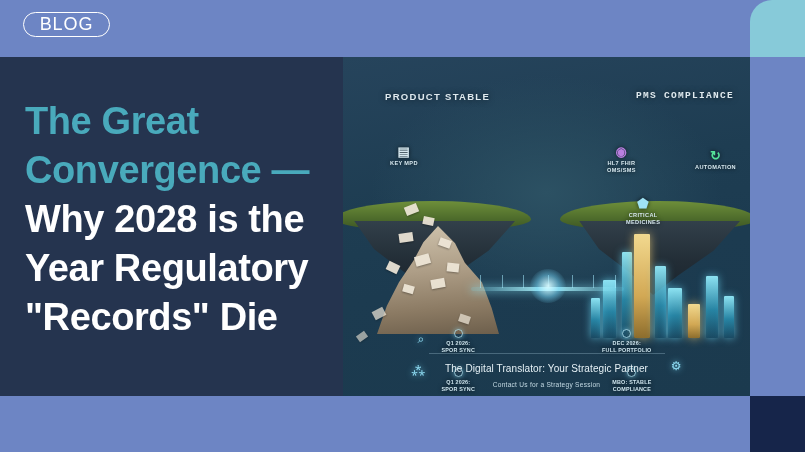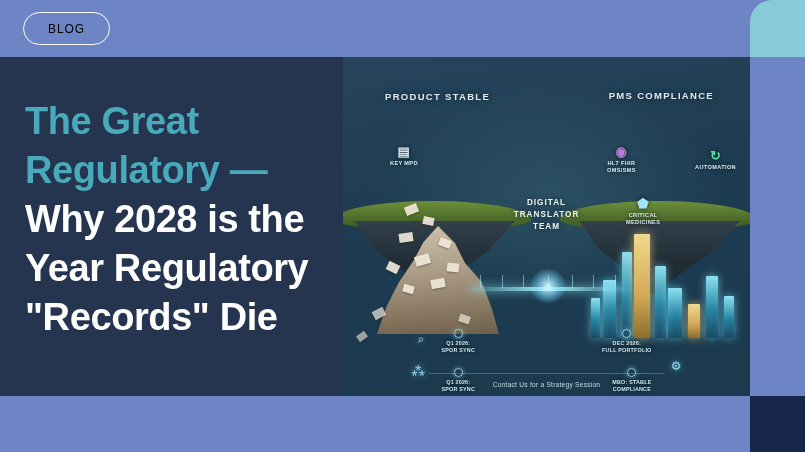--- a/index.html
+++ b/index.html
@@ -40,25 +40,25 @@
     top: 0;
     left: 0;
     width: 805px;
     height: 57px;
   }
   .blog-badge {
     position: absolute;
     left: 23px;
     top: 12px;
     width: 87px;
-    height: 33px;
+    height: 25px;
     border: 1.4px solid #ffffff;
     border-radius: 18px;
-    color: #000000;
-    font-size: 12px;
+    color: #ffffff;
+    font-size: 18px;
     letter-spacing: 0.9px;
     display: flex;
     align-items: center;
     justify-content: center;
     box-sizing: border-box;
     background: transparent;
   }
 
   
   .card {
@@ -101,21 +101,21 @@
   .art-label {
     position: absolute;
     color: #dfe9ee;
     font-size: 9.5px;
     letter-spacing: 1.3px;
     font-weight: bold;
     white-space: nowrap;
     text-shadow: 0 0 6px rgba(0,0,0,.55);
   }
   .lbl-left  { left: 42px;  top: 34px; }
-  .lbl-right { right: 36px; top: 33px; }
+  .lbl-right { right: 16px; top: 33px; font-family: Liberation Mono, monospace; }
 
   
   .island {
     position: absolute;
     top: 118px;
     width: 196px;
     height: 120px;
   }
   .island.left  { left: -8px; }
   .island.right { right: -6px; }
@@ -312,21 +312,21 @@
 <div class="corner-navy"></div>
 
 <div class="badge-row">
   <div class="blog-badge">BLOG</div>
 </div>
 
 <div class="card">
 
   <div class="card-text">
     <h1 class="post-title">
-      <span class="accent">The Great Regulatory —</span>
+      <span class="accent">The Great Convergence —</span>
       <span>Why 2028 is the Year Regulatory "Records" Die</span>
     </h1>
   </div>
 
   <div class="art">
 
     <div class="art-label lbl-left">PRODUCT STABLE</div>
     <div class="art-label lbl-right">PMS COMPLIANCE</div>
 
     <div class="island left">
@@ -366,25 +366,20 @@
       <div class="cable" style="left:6%;"></div>
       <div class="cable" style="left:20%;"></div>
       <div class="cable" style="left:34%;"></div>
       <div class="cable" style="left:50%;"></div>
       <div class="cable" style="left:66%;"></div>
       <div class="cable" style="left:80%;"></div>
       <div class="cable" style="left:94%;"></div>
       <div class="bridge-glow"></div>
     </div>
 
-    <div class="center-label">
-      <div>DIGITAL</div>
-      <div>TRANSLATOR</div>
-      <div>TEAM</div>
-    </div>
 
     <div class="chip chip-keympd">
       <span class="glyph">▤</span>
       <span>KEY MPD</span>
     </div>
     <div class="chip chip-hl7">
       <span class="glyph" style="color:#b97fe0;">◉</span>
       <span>HL7 FHIR</span><br>
       <span>OMS/SMS</span>
     </div>
@@ -424,18 +419,19 @@
         </div>
       </div>
       <div class="side-icon si-search">⌕</div>
       <div class="side-icon si-net">⁂</div>
       <div class="side-icon si-gear">⚙</div>
     </div>
 
     <div class="caption">
       <div class="rule"></div>
       <div class="main">
+        <div>The Digital Translator: Your Strategic Partner</div>
       </div>
       <div class="sub">Contact Us for a Strategy Session</div>
     </div>
 
   </div>
 </div>
 
 </body></html>

